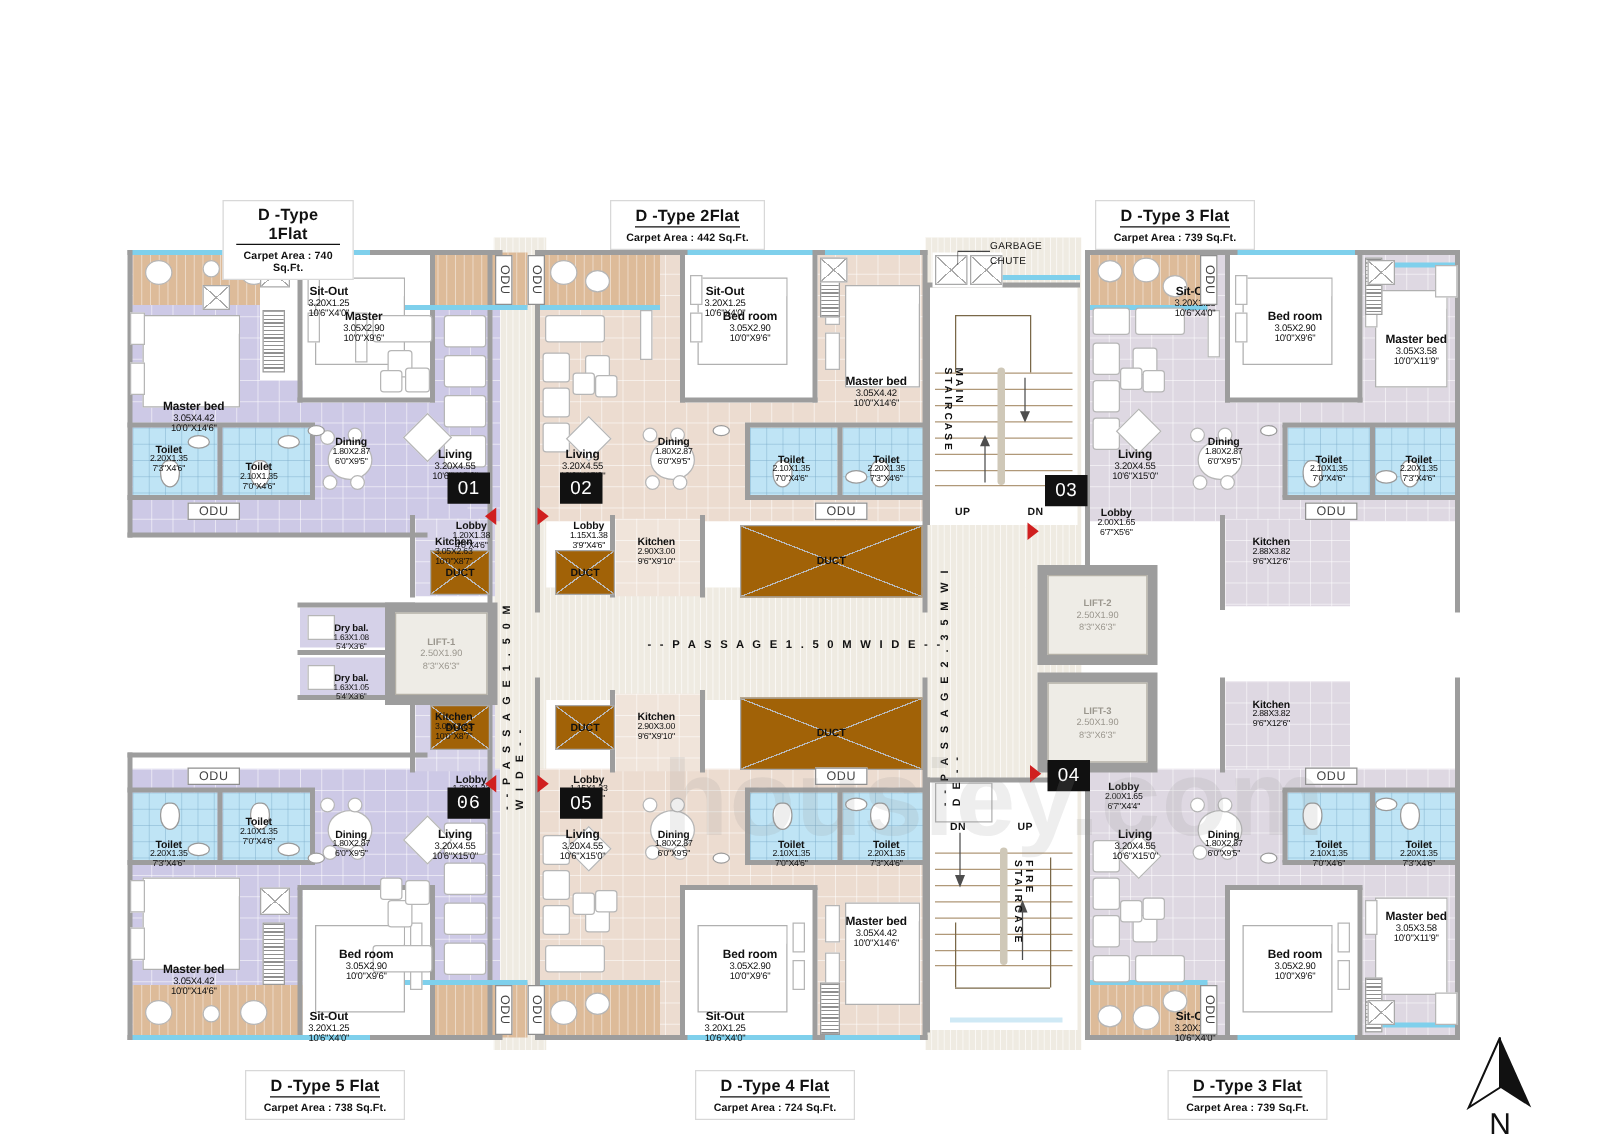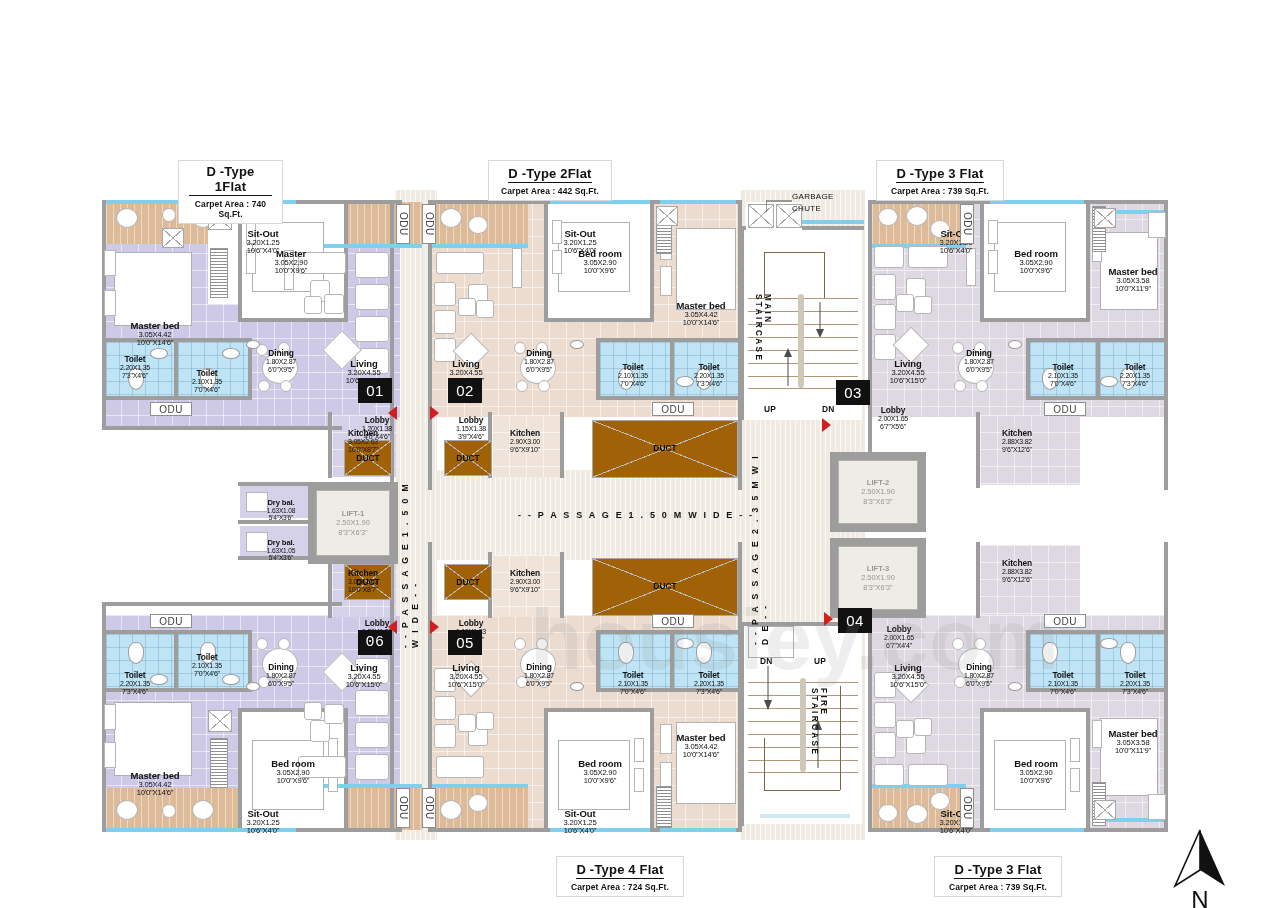--- a/index.html
+++ b/index.html
@@ -182,20 +182,24 @@
   </div>
   <div class="caption" style="left:488px; top:160px; width:124px;">
     <div class="t">D -Type 2Flat</div>
     <div class="s">Carpet Area : 442 Sq.Ft.</div>
   </div>
   <div class="caption" style="left:876px; top:160px; width:128px;">
     <div class="t">D -Type 3 Flat</div>
     <div class="s">Carpet Area : 739 Sq.Ft.</div>
   </div>
 
+  <div class="caption" style="left:196px; top:856px; width:128px;">
+    <div class="t">D -Type 5 Flat</div>
+    <div class="s">Carpet Area : 738 Sq.Ft.</div>
+  </div>
   <div class="caption" style="left:556px; top:856px; width:128px;">
     <div class="t">D -Type 4 Flat</div>
     <div class="s">Carpet Area : 724 Sq.Ft.</div>
   </div>
   <div class="caption" style="left:934px; top:856px; width:128px;">
     <div class="t">D -Type 3 Flat</div>
     <div class="s">Carpet Area : 739 Sq.Ft.</div>
   </div>
 
   <div class="plan">

